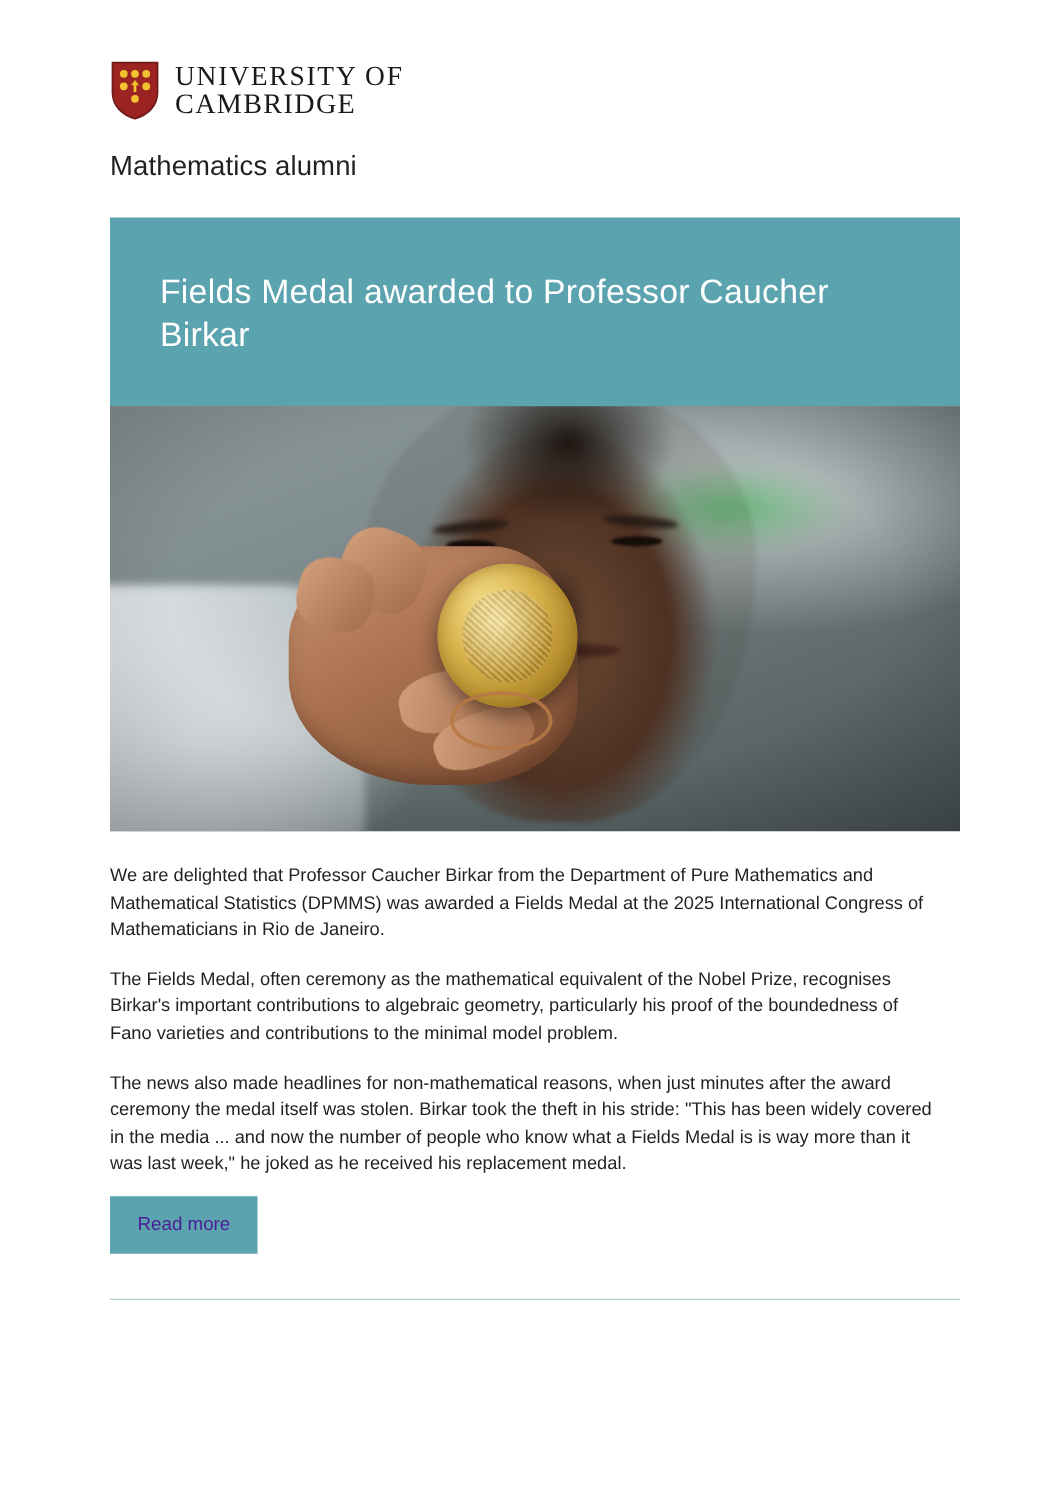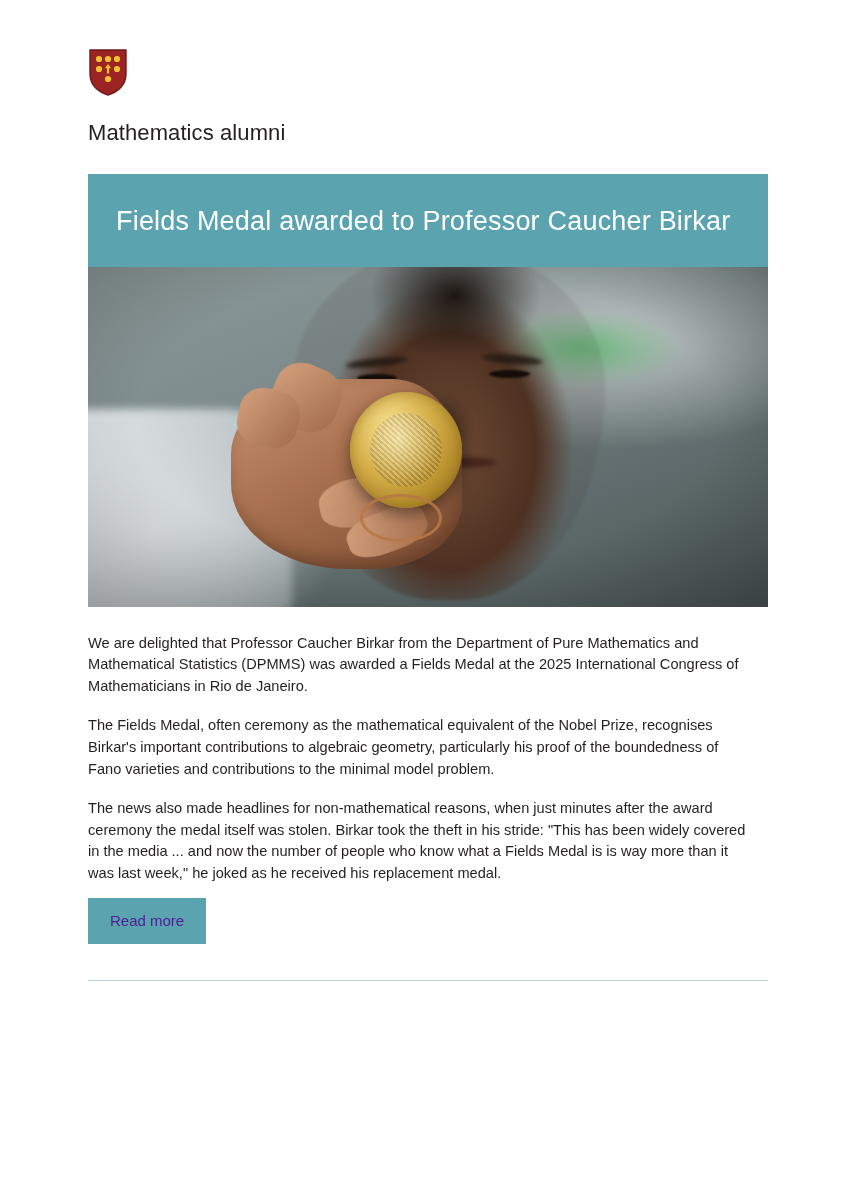--- a/index.html
+++ b/index.html
@@ -70,21 +70,21 @@
   .card {
     position: relative;
     margin: 28px 76px 0 88px;
     width: 680px;
   }
   .card-banner {
     background: #5ba3ae;
     padding: 30px 28px 28px 28px;
   }
   .card-banner h2 {
-    margin: 0;
+    margin: 12px;
     color: #ffffff;
     font-size: 27px;
     font-weight: 400;
     line-height: 1.28;
     letter-spacing: 0.2px;
   }
 
   
   .photo {
     width: 680px;
@@ -284,20 +284,24 @@
             <circle cx="11" cy="11" r="3.1"></circle>
             <circle cx="20" cy="11" r="3.1"></circle>
             <circle cx="29" cy="11" r="3.1"></circle>
             <circle cx="11" cy="21" r="3.1"></circle>
             <circle cx="29" cy="21" r="3.1"></circle>
             <circle cx="20" cy="31" r="3.1"></circle>
           </g>
           <path d="M20 16 l3.2 4.2 h-2.1 v5.4 h-2.2 v-5.4 h-2.1 Z" fill="#f2c230"></path>
           <path d="M2 2 H38 V26 C38 37 30 44 20 47 C10 44 2 37 2 26 Z" fill="none" stroke="#6e1b1a" stroke-width="1.4"></path>
         </svg>
+      </span>
+      <span class="logo-words">
+        <span>UNIVERSITY OF</span>
+        <span class="second">CAMBRIDGE</span>
       </span>
     </div>
 
     <h1 class="site-title">Mathematics alumni</h1>
   </div>
 
   
   <div class="card">
     <div class="card-banner">
       <h2>Fields Medal awarded to Professor Caucher Birkar</h2>

